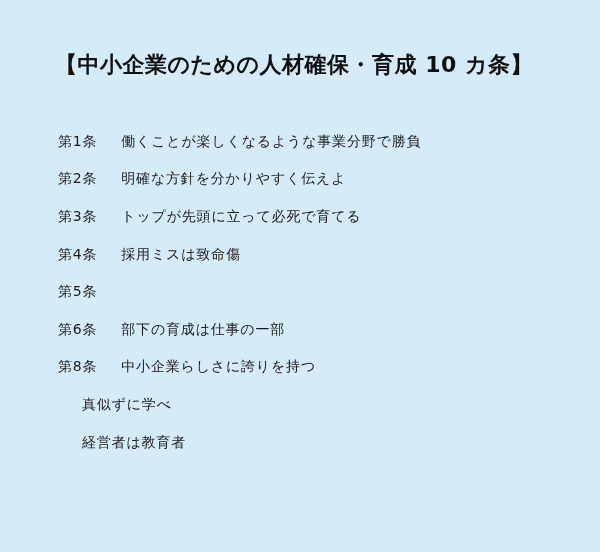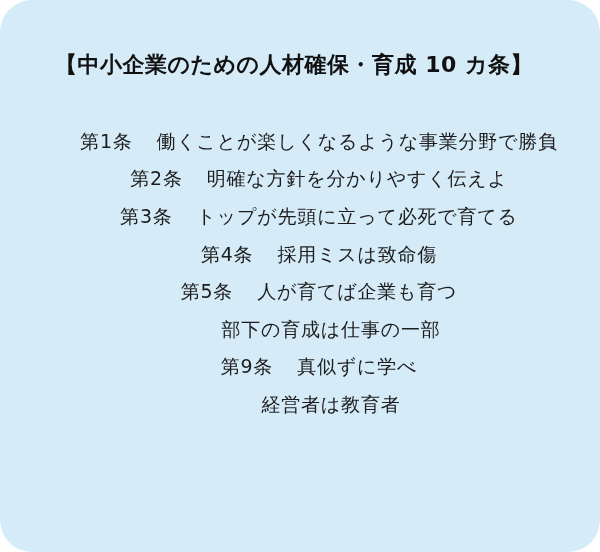--- a/index.html
+++ b/index.html
@@ -4,21 +4,20 @@
 <style>
   html, body { margin: 0; padding: 0; }
   .page {
     position: relative;
     width: 600px;
     height: 552px;
     background: #d5ebf8;
     font-family: "DejaVu Sans", "Liberation Sans", sans-serif;
     overflow: hidden;
     box-sizing: border-box;
-    border-radius: 32px;
   }
   .title {
     position: absolute;
     left: 55px;
     top: 50px;
     font-size: 22px;
     line-height: 30px;
     font-weight: bold;
     color: #111111;
     letter-spacing: 0.5px;
@@ -27,24 +26,23 @@
   .articles {
     position: absolute;
     left: 58px;
     top: 123px;
     right: 20px;
   }
   .article-row {
     height: 37.6px;
     display: flex;
     align-items: center;
-    font-size: 19px;
+    font-size: 14px;
     color: #1c1c1c;
     letter-spacing: 0.8px;
-    justify-content: center;
   }
   .article-number {
     white-space: pre;
     flex: 0 0 auto;
   }
   .article-text {
     white-space: pre;
     margin-left: 24px;
     flex: 0 0 auto;
   }
@@ -73,31 +71,34 @@
       <span class="article-text">トップが先頭に立って必死で育てる</span>
     </div>
 
     <div class="article-row">
       <span class="article-number">第4条</span>
       <span class="article-text">採用ミスは致命傷</span>
     </div>
 
     <div class="article-row">
       <span class="article-number">第5条</span>
-      <span class="article-text">人が育てば企業も育つ</span>
     </div>
 
     <div class="article-row">
+      <span class="article-number">第6条</span>
       <span class="article-text">部下の育成は仕事の一部</span>
     </div>
 
 
+    <div class="article-row">
+      <span class="article-number">第8条</span>
+      <span class="article-text">中小企業らしさに誇りを持つ</span>
+    </div>
 
     <div class="article-row">
-      <span class="article-number">第9条</span>
       <span class="article-text">真似ずに学べ</span>
     </div>
 
     <div class="article-row">
       <span class="article-text">経営者は教育者</span>
     </div>
 
   </div>
 </div>
 

